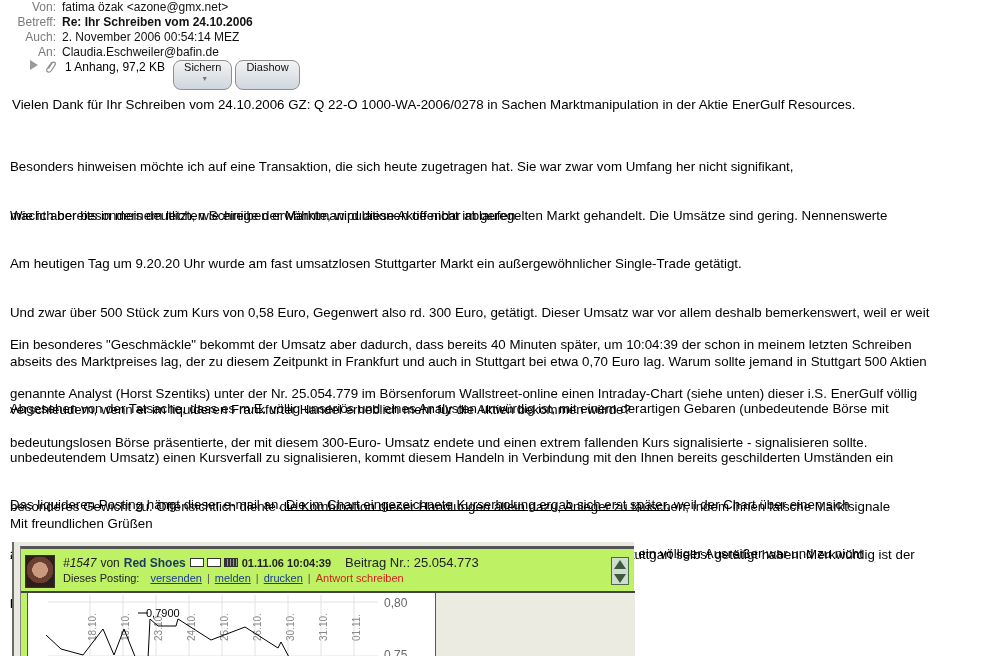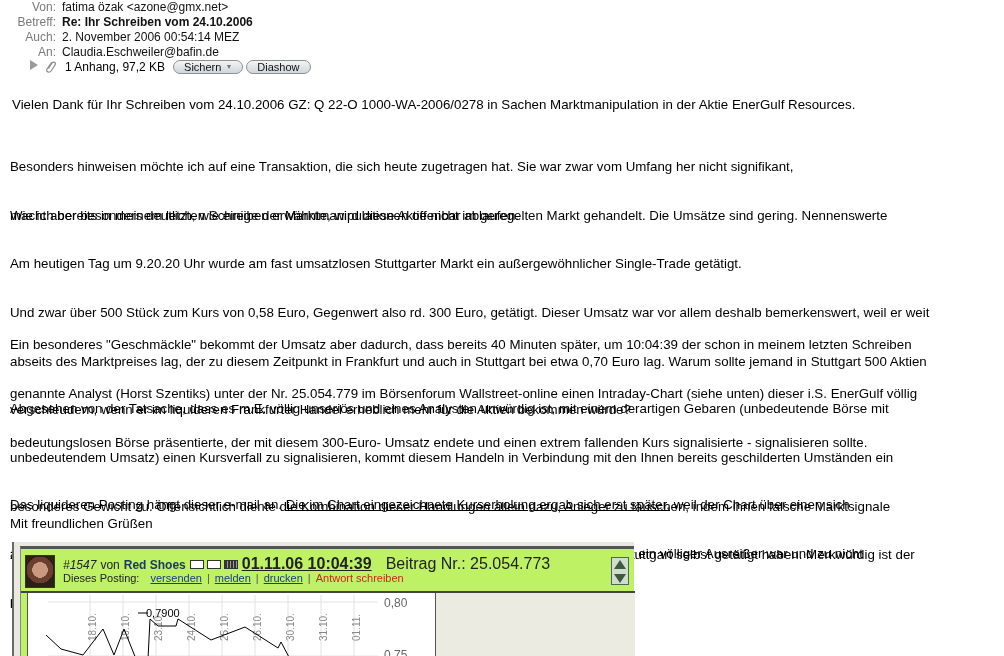--- a/index.html
+++ b/index.html
@@ -10,39 +10,39 @@
   .hrow { position: absolute; left: 0; height: 15px; white-space: nowrap; }
   .hlabel { position: absolute; right: 0; color: #7a7a7a; font-weight: normal; text-align: right; }
   .hlabel-wrap { position: absolute; left: 0; width: 56px; height: 15px; }
   .hvalue { position: absolute; left: 62px; color: #111; }
   .hvalue.bold { font-weight: bold; }
 
   .attach-row { position: absolute; left: 30px; top: 60px; height: 16px; display: flex; align-items: flex-start; font-size: 12px; }
   .tri { width: 0; height: 0; border-top: 5px solid transparent; border-bottom: 5px solid transparent; border-left: 8px solid #9a9a9a; margin-right: 5px; }
   .clip { width: 14px; height: 14px; margin-right: 8px; }
   .attach-text { margin-right: 8px; }
-  .pill { height: 14px; border: 1px solid #8f8f8f; border-radius: 8px; background: linear-gradient(#f4f4f4, #cfd6de); font-size: 11px; line-height: 12px; padding: 0 10px; margin-right: 3px; display: flex; align-items: center; color: #111; }
+  .pill { height: 30px; border: 1px solid #8f8f8f; border-radius: 8px; background: linear-gradient(#f4f4f4, #cfd6de); font-size: 11px; line-height: 12px; padding: 0 10px; margin-right: 3px; display: flex; align-items: center; color: #111; flex-direction: column; }
   .pill .caret { font-size: 7px; color: #777; margin-left: 4px; }
 
   .body-text { position: absolute; left: 10px; top: 95px; width: 990px; font-size: 13.3px; line-height: 16.2px; color: #000; }
   .para { position: absolute; left: 0; white-space: pre; }
   .u { text-decoration: underline; }
 
   
   .embed { position: absolute; left: 12px; top: 542px; width: 622px; height: 114px; background: #e9e9e2; border-left: 2px solid #6a6a6a; }
   .embed-inner { position: absolute; left: 6px; top: 4px; width: 614px; height: 132px; border-left: 1px solid #888; border-top: 3px solid #555; background: #bef264; }
   .avatar { position: absolute; left: 4px; top: 6px; width: 30px; height: 33px; background: radial-gradient(circle at 50% 45%, #c99a80 0 35%, #6b3f2f 36% 60%, #2e1e1a 61%); border: 1px solid #333; }
   .post-line1 { position: absolute; left: 42px; top: 6px; font-size: 12px; white-space: nowrap; color: #222; display: flex; align-items: baseline; }
   .post-num { font-style: italic; }
   .post-author { font-weight: bold; color: #1c3a66; margin-left: 4px; }
   .post-icons { display: inline-flex; gap: 3px; margin: 0 4px; align-items: center; }
   .pi { width: 14px; height: 9px; border: 1px solid #333; background: #fff; display: inline-block; }
   .pi.dark { background: repeating-linear-gradient(90deg, #333 0 2px, #999 2px 3px); }
-  .post-date { font-weight: bold; font-size: 16px; text-decoration: underline; }
-  .post-beitrag { font-size: 16px; margin-left: 14px; }
+  .post-date { font-weight: bold; font-size: 11px; }
+  .post-beitrag { font-size: 13px; margin-left: 14px; }
   .post-line2 { position: absolute; left: 42px; top: 23px; font-size: 11px; white-space: nowrap; color: #222; }
   .post-line2 a { color: #1c3a8a; text-decoration: underline; }
   .post-line2 .sep { color: #555; margin: 0 5px; }
   .post-line2 .red { color: #d42020; }
   .scroll-btns { position: absolute; left: 590px; top: 8px; width: 18px; height: 28px; border: 1px solid #4a6a4a; background: #cfdccf; }
   .scroll-btns .up { position: absolute; left: 2px; top: 2px; width: 0; height: 0; border-left: 6px solid transparent; border-right: 6px solid transparent; border-bottom: 9px solid #3d5a3d; }
   .scroll-btns .dn { position: absolute; left: 2px; top: 16px; width: 0; height: 0; border-left: 6px solid transparent; border-right: 6px solid transparent; border-top: 9px solid #3d5a3d; }
   .divider-h { position: absolute; left: 0; top: 42px; width: 614px; height: 2px; background: #444; }
   .chart-area { position: absolute; left: 6px; top: 44px; width: 408px; height: 66px; background: #fff; border-left: 1px solid #555; }
   .chart-side { position: absolute; left: 414px; top: 44px; width: 200px; height: 66px; background: #ecebe2; border-left: 1px solid #555; }

